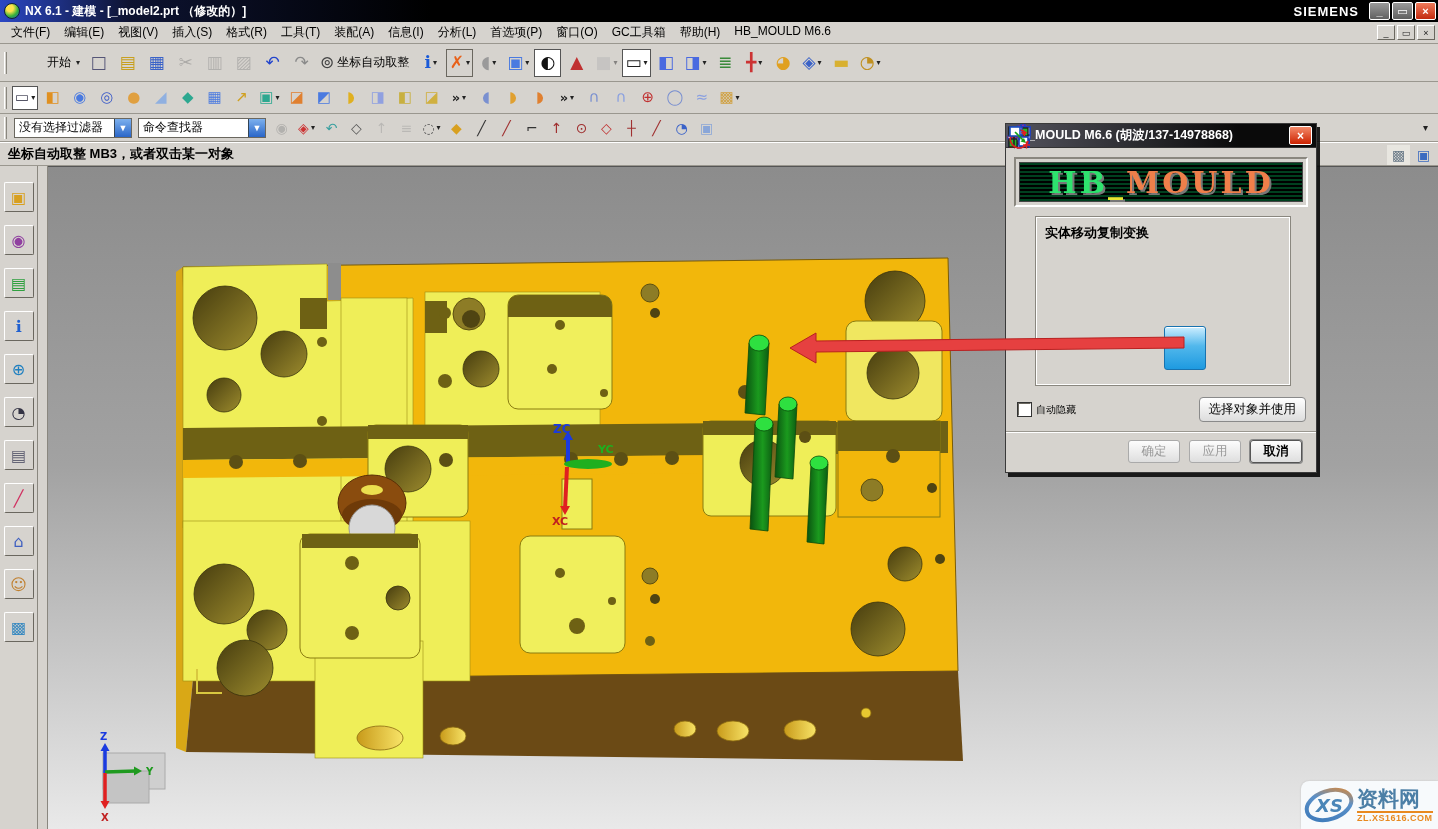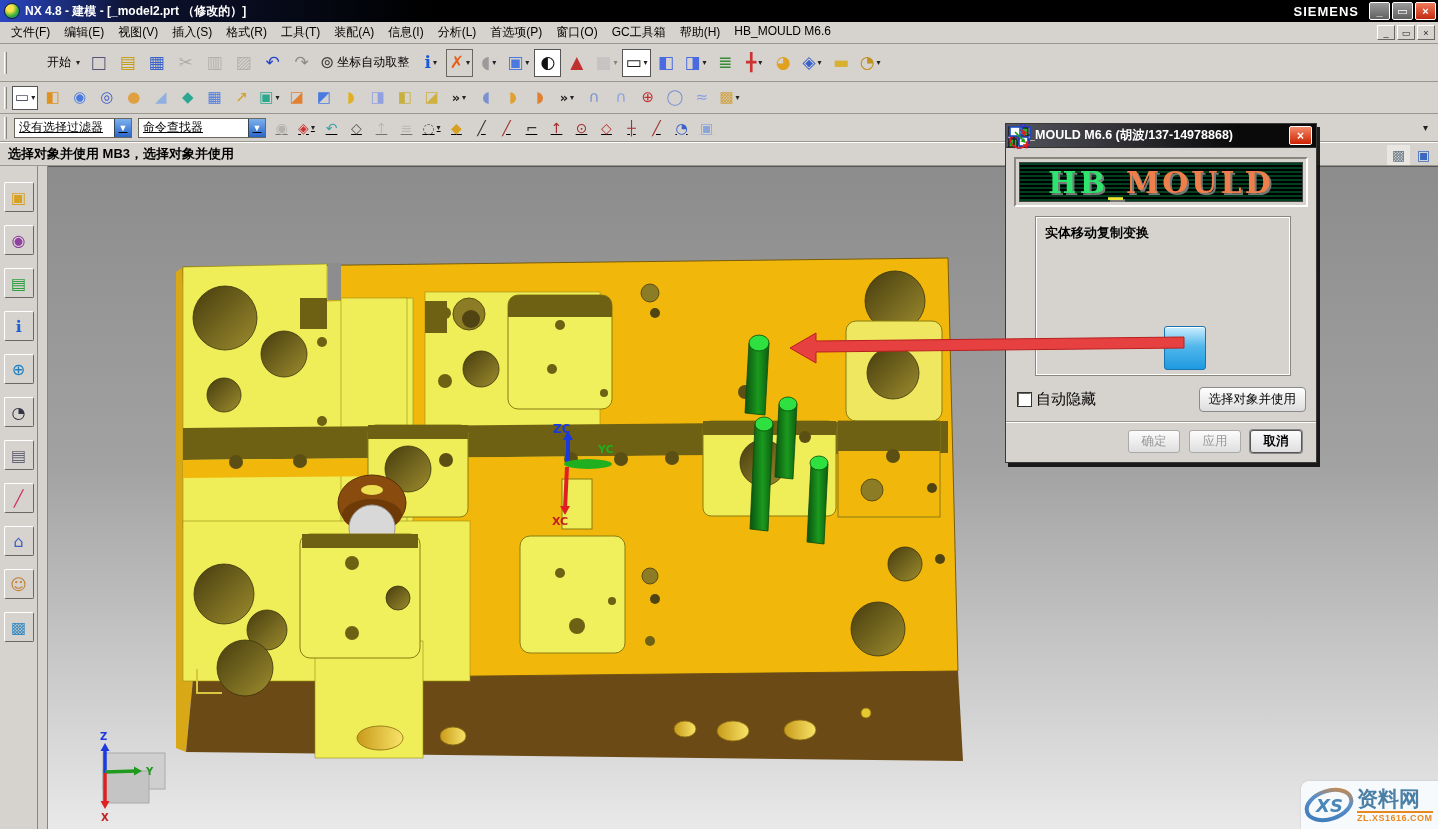--- a/index.html
+++ b/index.html
@@ -42,21 +42,21 @@
   .tb2-item .g { font-family:"DejaVu Sans",sans-serif; font-size:15px; line-height:1; }
   .tb1-item .t, .sel-item .t { font-size:12px; margin:0 3px; color:#000; white-space:nowrap; }
   .caret { font-size:8px; color:#222; margin-left:2px; font-family:"DejaVu Sans",sans-serif; }
   .disabled { opacity:.45; filter:grayscale(.9); }
   .pressed { border-color:#6a675f #fff #fff #6a675f; background:#e8e6e0; }
   .boxed { border-color:#6a675f; background:#d6d3ce; }
   .white { background:#fff; border-color:#555; }
   .chev .g { font-size:13px; font-weight:bold; }
 
   
-  #selbar { top:114px; height:28px;text-decoration:underline; }
+  #selbar { top:114px; height:28px; }
   .combo { display:flex; align-items:center; height:20px; background:#fff; border:1px solid #6a675f; margin:0 3px; }
   .combo .cv { padding:0 4px; font-size:12px; white-space:nowrap; overflow:hidden; flex:1; }
   .combo .cbtn { width:17px; height:18px; background:linear-gradient(#7cb0ee,#2a66c8); color:#fff; font-size:9px;
     display:flex; align-items:center; justify-content:center; border-left:1px solid #345; }
   #combo-filter { width:118px; } #combo-scope { width:128px; }
   .sel-item { height:22px; min-width:23px; display:inline-flex; align-items:center; justify-content:center;
     margin:0 1px; border:1px solid transparent; }
   .sel-item .g { font-family:"DejaVu Sans",sans-serif; font-size:14px; line-height:1; }
   .overflow-caret { position:absolute; right:10px; top:8px; font-size:10px; color:#222; }
 
@@ -88,30 +88,30 @@
   .hb-title-text { color:#fff; font-weight:bold; font-size:12.5px; flex:1; }
   .hb-close { width:23px; height:19px; background:linear-gradient(#f48a6a,#cc2200); border:1px solid #fff;
     border-radius:2px; color:#fff; font-weight:bold; font-size:12px; display:flex; align-items:center; justify-content:center; }
   .hb-logo-wrap { margin:9px 8px 0 8px; border:2px solid; border-color:#8a877f #fff #fff #8a877f; padding:3px; background:#d6d3ce; }
   .hb-logo { height:40px; background:#000 repeating-linear-gradient(180deg,rgba(0,230,110,.28) 0 2px,transparent 2px 4px);
     border:1px solid #444; display:flex; align-items:center; justify-content:center;
     font-family:"DejaVu Serif","Liberation Serif",serif; font-weight:bold; font-size:30px; letter-spacing:3px; }
   .hb-logo .p1 { color:#2ee36e; text-shadow:2px 2px 0 #777; }
   .hb-logo .p2 { color:#e8e832; text-shadow:2px 2px 0 #777; }
   .hb-logo .p3 { color:#ef7f4a; text-shadow:2px 2px 0 #777; }
-  .hb-group { margin:10px 26px 0 30px; border:1px solid #fff; outline:1px solid #8a877f; background:#d6d3ce; padding:4px 4px 10px 6px; }
+  .hb-group { margin:10px 26px 0 30px; border:1px solid #fff; outline:1px solid #8a877f; background:#d6d3ce; padding:4px 4px 20px 6px; }
   .hb-group-title { font-weight:bold; font-size:13px; padding:2px 2px 4px 2px; }
   .hb-grid { display:grid; grid-template-columns:repeat(6,40px); grid-auto-rows:30px; row-gap:14px; justify-content:center; }
   .gcell { display:flex; align-items:center; justify-content:center; }
   .gcell.hl { background:linear-gradient(#cdeeff,#52b8ec 45%,#1e9ae0); border:1px solid #1873b0; border-radius:3px;
     width:42px; height:44px; margin-top:-8px; box-shadow:inset 0 1px 0 #fff; }
   .hb-checkrow { display:flex; align-items:center; margin:12px 10px 0 12px; }
   .hb-checkbox { width:13px; height:13px; background:#fff; border:1px solid; border-color:#6a675f #fff #fff #6a675f;
     outline:1px solid #333; margin-right:5px; }
-  .hb-checklabel { font-size:15px; }
+  .hb-checklabel { font-size:10px; }
   .hb-roundbtn { margin-left:auto; padding:3px 9px; font-size:12.5px; background:linear-gradient(#fff,#ddd);
     border:1px solid #8a8a8a; border-radius:4px; }
   .hb-btnrow { margin-top:10px; border-top:1px solid #fff; box-shadow:0 -1px 0 #9a978f;
     padding:7px 14px 9px 0; display:flex; justify-content:flex-end; gap:9px; }
   .hb-btn { min-width:52px; padding:2px 0; text-align:center; font-size:12.5px; background:linear-gradient(#fdfdfd,#dedede);
     border:1px solid #aaa; border-radius:3px; color:#9a9a9a; }
   .hb-btn.enabled { color:#000; border:1px solid #555; box-shadow:0 0 0 1px #888; font-weight:bold; }
 
   
   .arrow-overlay { position:absolute; left:0; top:0; width:1438px; height:829px; z-index:60; pointer-events:none; }
@@ -120,21 +120,21 @@
   .wm-text { display:flex; flex-direction:column; align-items:flex-start; margin-left:2px; }
   .wm-name { font-size:21px; font-weight:bold; color:#4c7fa6; line-height:1; }
   .wm-url { font-size:9px; font-weight:bold; color:#e8891f; border-top:2px solid #e8891f; margin-top:2px; letter-spacing:.5px; }
   svg text { font-family:"DejaVu Sans",sans-serif; }
 </style>
 </head>
 <body>
 
 <div class="titlebar">
   <span class="nx-ball"></span>
-  <span class="title-text">NX 4.8 - 建模 - [_model2.prt （修改的）]</span>
+  <span class="title-text">NX 6.1 - 建模 - [_model2.prt （修改的）]</span>
   <span class="tb-right">
     <span class="brand">SIEMENS</span>
     <span class="winbtn">_</span>
     <span class="winbtn">▭</span>
     <span class="winbtn close">×</span>
   </span>
 </div>
 
 <div class="menubar">
   <span style="display:flex">
@@ -433,21 +433,21 @@
       </span>
       <span class="sel-item-sep"></span>
       <span class="sel-item">
         <span class="g" style="color: rgb(138, 166, 216);">▣</span>
       </span>
     </span>
   <span class="overflow-caret">▾</span>
 </div>
 
 <div class="tbrow" id="promptbar">
-  <span class="prompt-text">选择对象并使用 MB3，选择对象并使用</span>
+  <span class="prompt-text">坐标自动取整 MB3，或者双击某一对象</span>
   <span class="corner-icons">
       <span class="sel-item pressed">
         <span class="g" style="color: rgb(106, 122, 136);">▩</span>
       </span>
       <span class="sel-item">
         <span class="g" style="color: rgb(58, 106, 192);">▣</span>
       </span>
     </span>
 </div>
 

